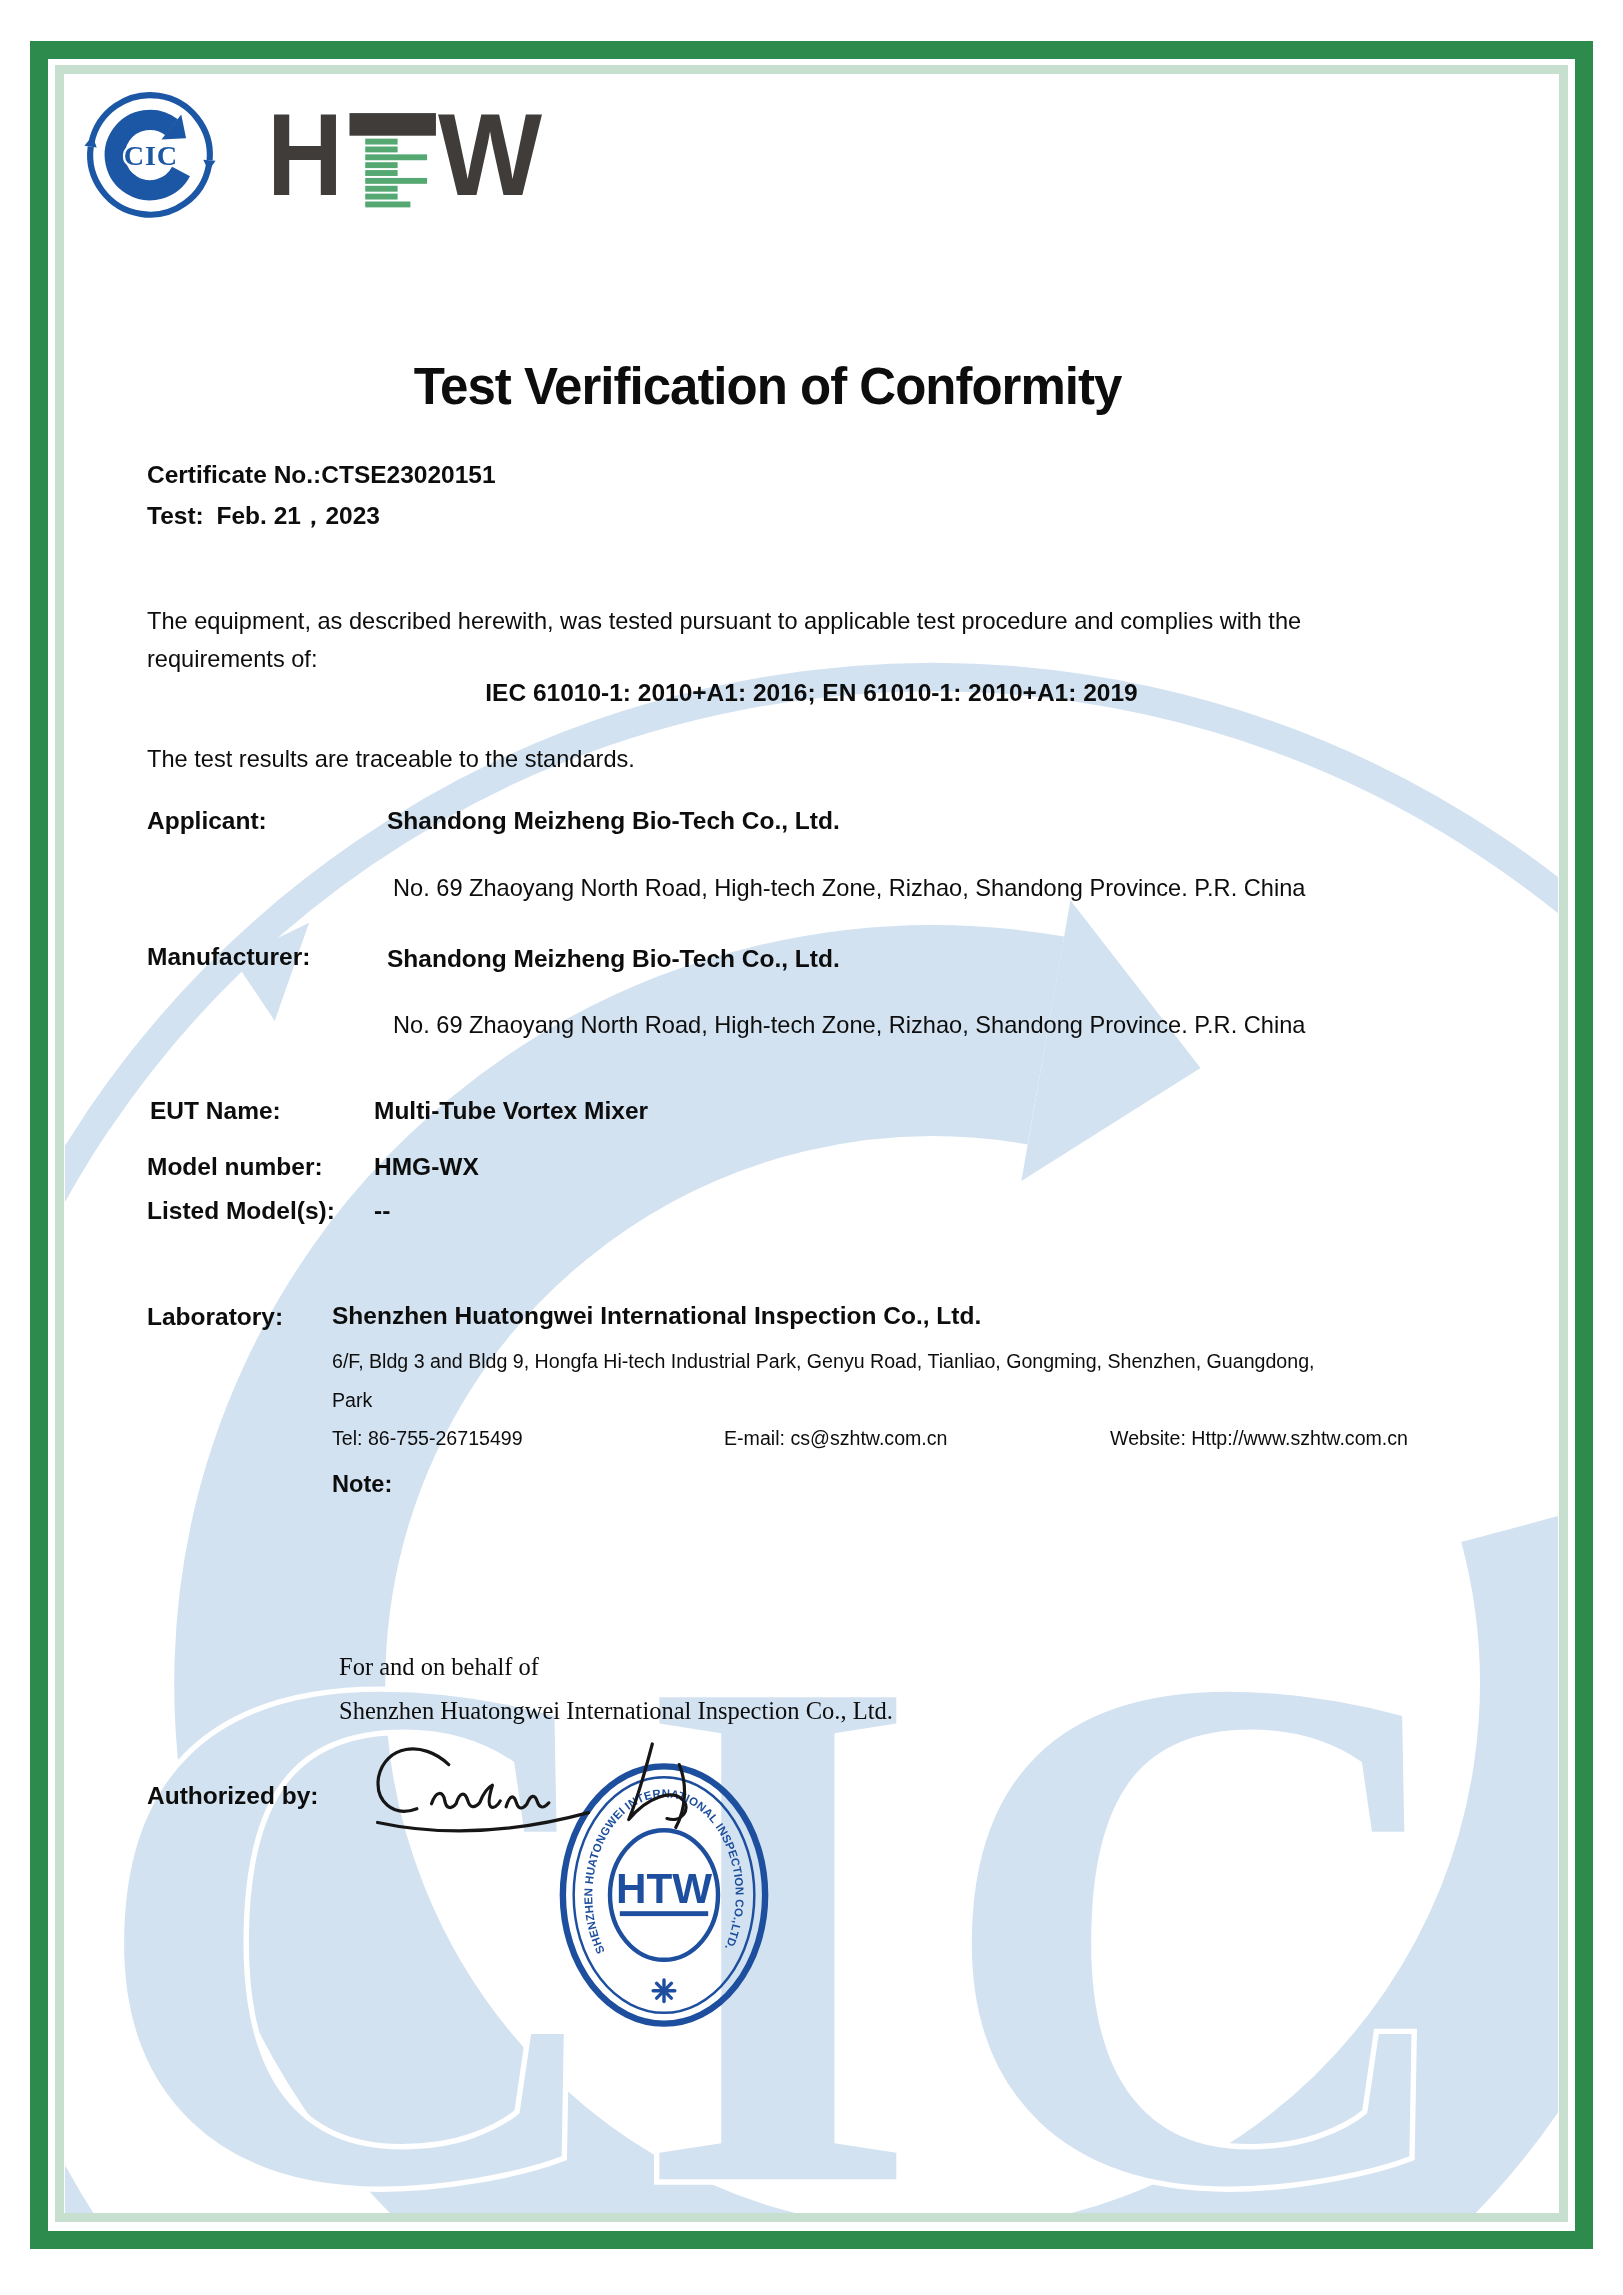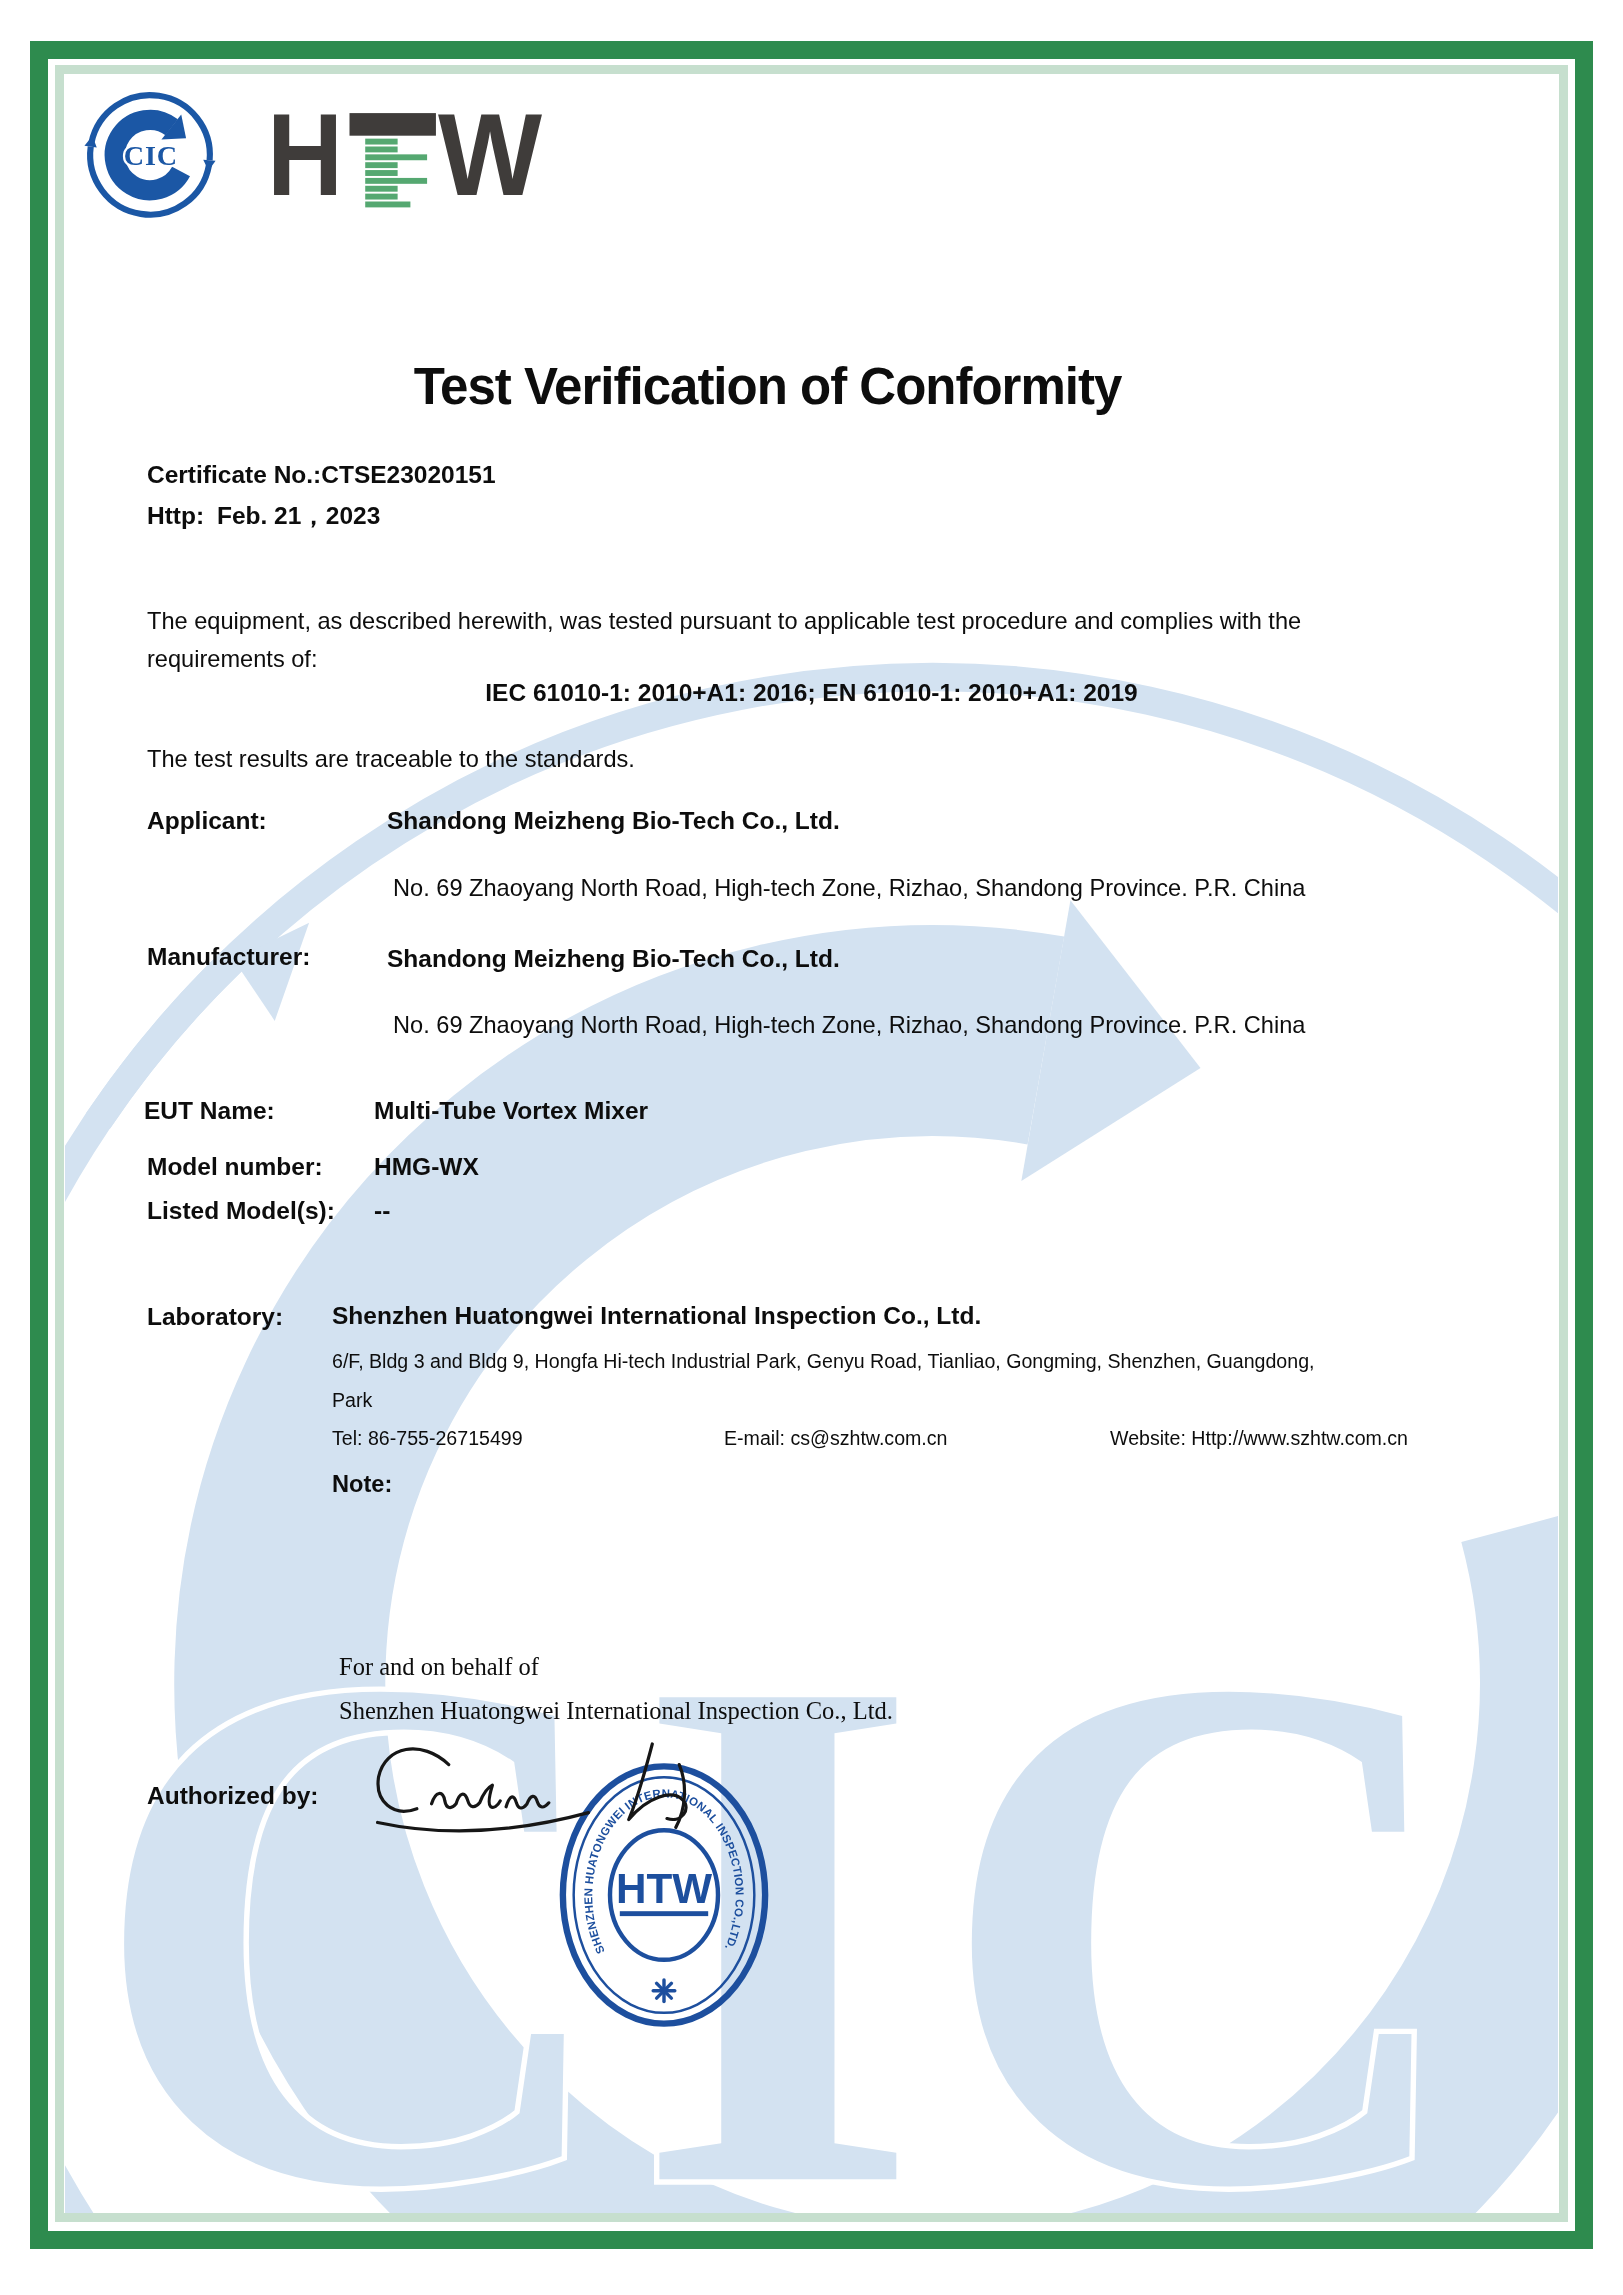--- a/index.html
+++ b/index.html
@@ -91,37 +91,37 @@
       <text x="348" y="178" font-size="238" font-weight="bold" fill="#3f3c3a" textLength="212" lengthAdjust="spacingAndGlyphs">W</text>
     </svg>
   </div>
 
   <div class="abs title" style="top:357px;">Test Verification of Conformity</div>
 
   <div class="abs f50 b" style="left:147px;top:461px;">
     <span>Certificate No.:</span><span>CTSE23020151</span>
   </div>
   <div class="abs f50 b" style="left:147px;top:502px;">
-    <span>Http:</span><span class="date-gap"></span><span>Feb. 21，2023</span>
+    <span>Test:</span><span class="date-gap"></span><span>Feb. 21，2023</span>
   </div>
 
   <div class="abs f48" style="left:147px;top:608px;">The equipment, as described herewith, was tested pursuant to applicable test procedure and complies with the</div>
   <div class="abs f48" style="left:147px;top:646px;">requirements of:</div>
   <div class="abs f50 b center" style="top:679px;">IEC 61010-1: 2010+A1: 2016; EN 61010-1: 2010+A1: 2019</div>
   <div class="abs f48" style="left:147px;top:746px;">The test results are traceable to the standards.</div>
 
   <div class="abs f50 b" style="left:147px;top:807px;">Applicant:</div>
   <div class="abs f50 b" style="left:387px;top:807px;">Shandong Meizheng Bio-Tech Co., Ltd.</div>
   <div class="abs f48" style="left:393px;top:875px;">No. 69 Zhaoyang North Road, High-tech Zone, Rizhao, Shandong Province. P.R. China</div>
 
   <div class="abs f50 b" style="left:147px;top:943px;">Manufacturer:</div>
   <div class="abs f50 b" style="left:387px;top:945px;">Shandong Meizheng Bio-Tech Co., Ltd.</div>
   <div class="abs f48" style="left:393px;top:1012px;">No. 69 Zhaoyang North Road, High-tech Zone, Rizhao, Shandong Province. P.R. China</div>
 
-  <div class="abs f50 b" style="left:144px;top:1097px;">EUT Name:</div>
+  <div class="abs f50 b" style="left:150px;top:1097px;">EUT Name:</div>
   <div class="abs f50 b" style="left:374px;top:1097px;">Multi-Tube Vortex Mixer</div>
   <div class="abs f50 b" style="left:147px;top:1153px;">Model number:</div>
   <div class="abs f50 b" style="left:374px;top:1153px;">HMG-WX</div>
   <div class="abs f50 b" style="left:147px;top:1197px;">Listed Model(s):</div>
   <div class="abs f50 b" style="left:374px;top:1197px;">--</div>
 
   <div class="abs f50 b" style="left:147px;top:1303px;">Laboratory:</div>
   <div class="abs f50 b" style="left:332px;top:1302px;">Shenzhen Huatongwei International Inspection Co., Ltd.</div>
   <div class="abs f40" style="left:332px;top:1350px;">6/F, Bldg 3 and Bldg 9, Hongfa Hi-tech Industrial Park, Genyu Road, Tianliao, Gongming, Shenzhen, Guangdong,</div>
   <div class="abs f40" style="left:332px;top:1389px;">Park</div>

